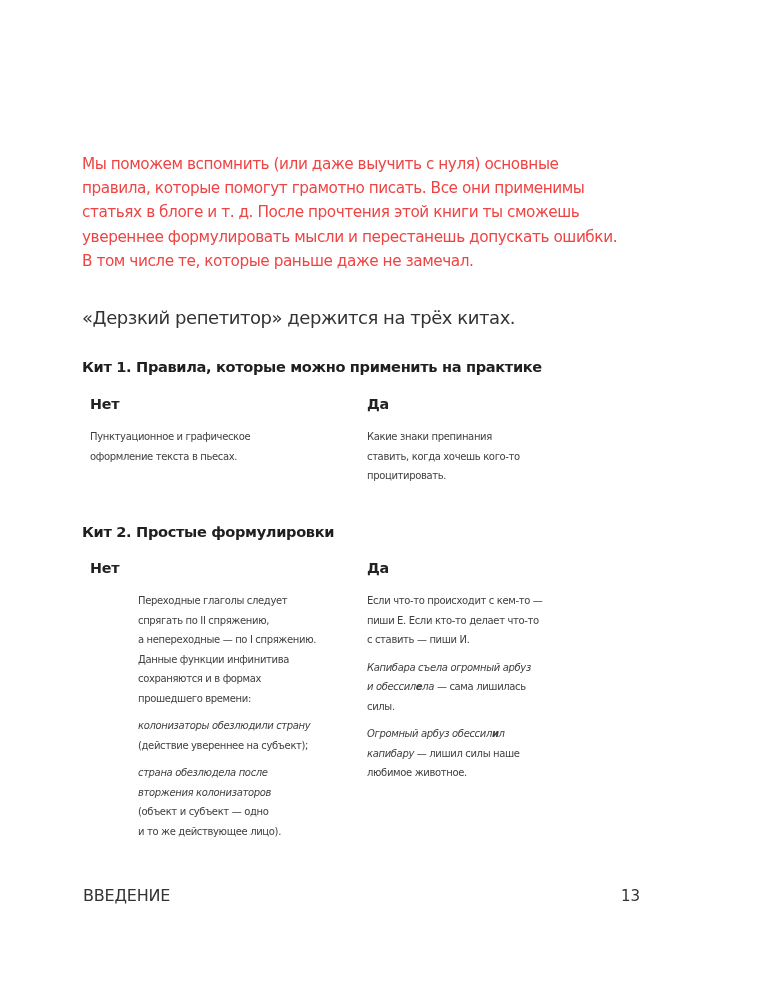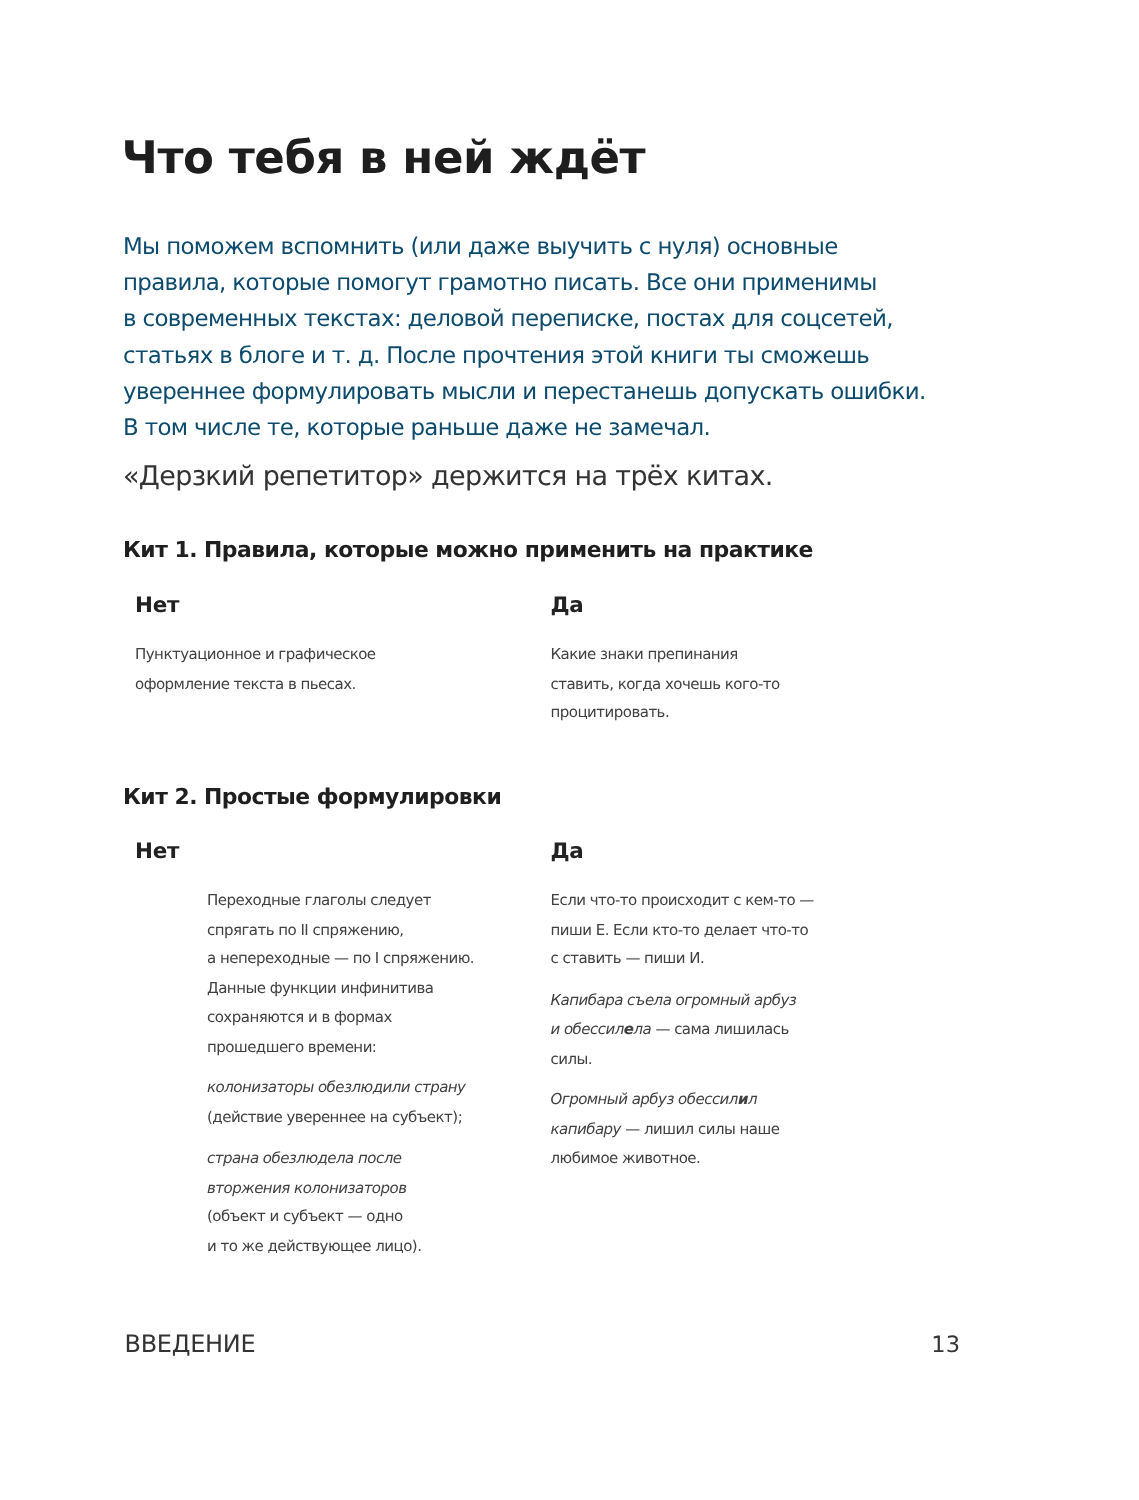--- a/index.html
+++ b/index.html
@@ -32,21 +32,21 @@
       line-height: 40px;
     }
     .intro {
       position: absolute;
       left: 82px;
       top: 152px;
       width: 600px;
       margin: 0;
       font-size: 15.3px;
       line-height: 24.2px;
-      color: #0c4a6e;
+      color: #ef4444;
       letter-spacing: -0.45px;
     }
     .intro .line { display: block; white-space: nowrap; }
     .lead {
       position: absolute;
       left: 82px;
       top: 307px;
       margin: 0;
       font-size: 18px;
       line-height: 22px;
@@ -107,26 +107,24 @@
       font-size: 15px;
       line-height: 20px;
       color: #333333;
     }
   </style>
 </head>
 <body>
 
 <div class="page">
 
-  <h1 class="title">Что тебя в ней ждёт</h1>
 
   <div class="intro">
     <span class="line">Мы поможем вспомнить (или даже выучить с нуля) основные</span>
     <span class="line">правила, которые помогут грамотно писать. Все они применимы</span>
-    <span class="line">в современных текстах: деловой переписке, постах для соцсетей,</span>
     <span class="line">статьях в блоге и т. д. После прочтения этой книги ты сможешь</span>
     <span class="line">увереннее формулировать мысли и перестанешь допускать ошибки.</span>
     <span class="line">В том числе те, которые раньше даже не замечал.</span>
   </div>
 
   <p class="lead">«Дерзкий репетитор» держится на трёх китах.</p>
 
   <h2 class="kit-heading" style="top:357px;">Кит 1. Правила, которые можно применить на практике</h2>
 
   <div class="col-head col-left" style="top:394px;">Нет</div>

